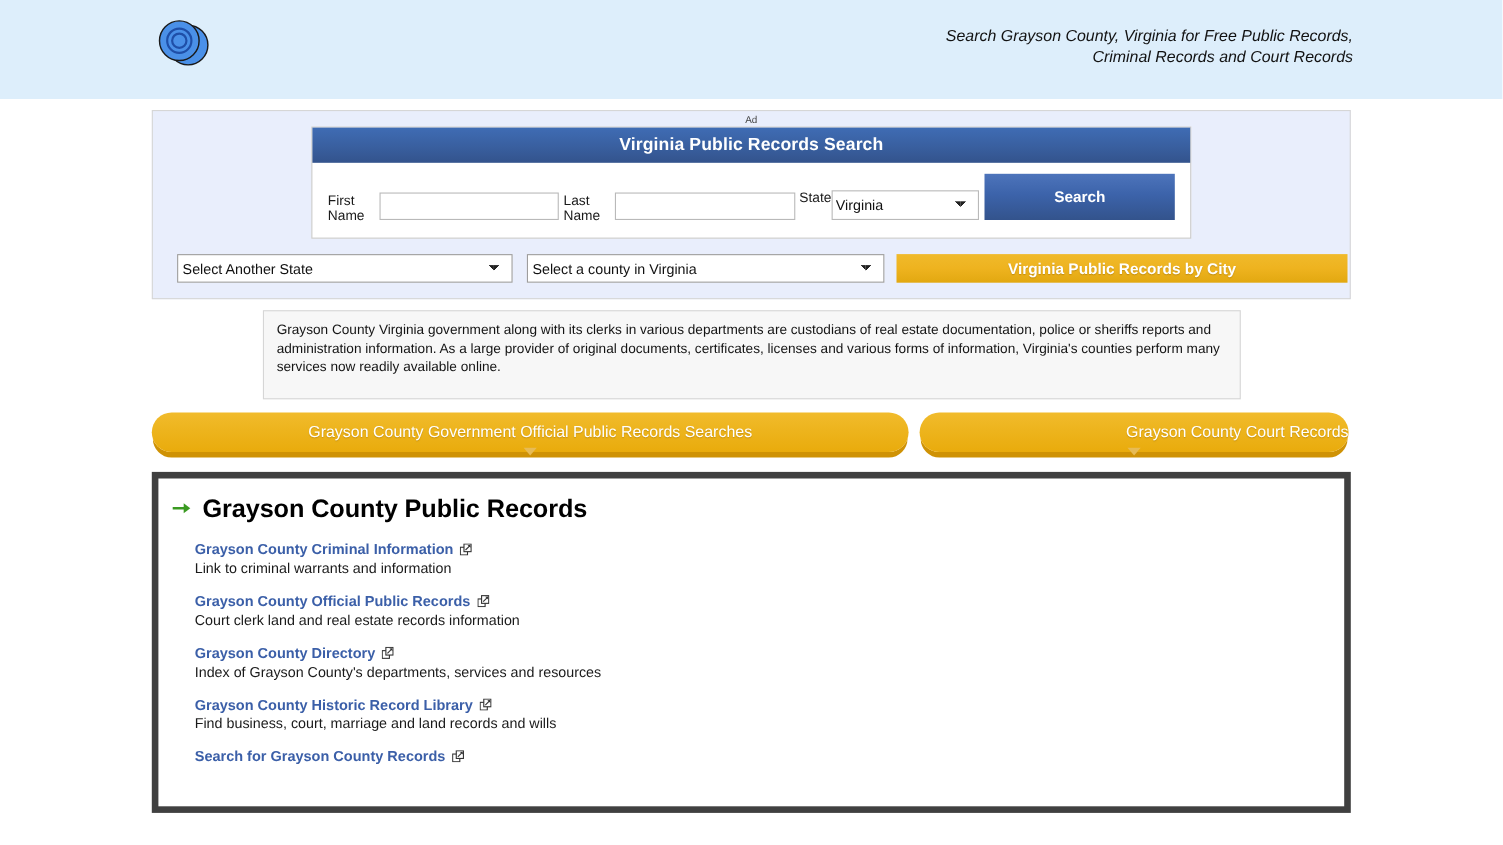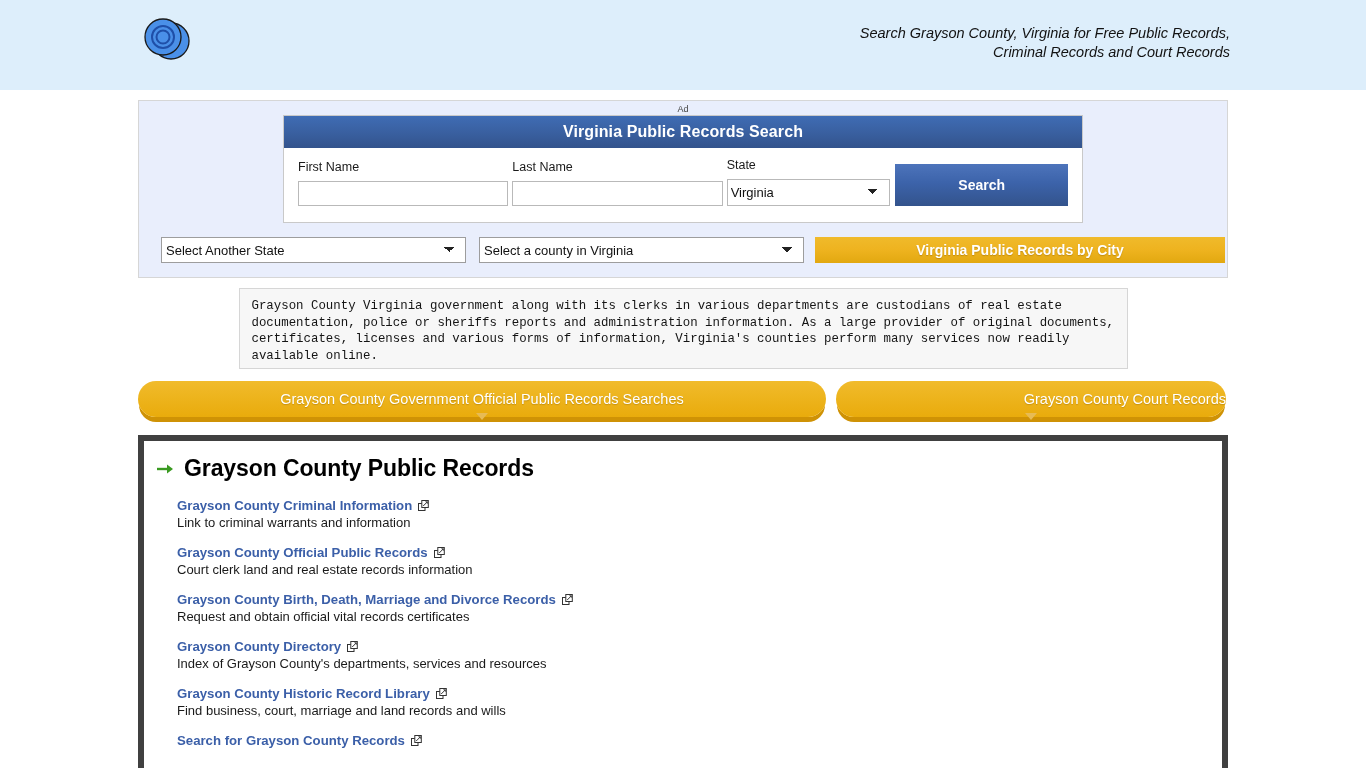--- a/index.html
+++ b/index.html
@@ -90,21 +90,21 @@
     font-weight: bold;
     display: flex;
     align-items: center;
     justify-content: center;
     letter-spacing: 0.1px;
   }
   .search-card-body {
     padding: 10px 14px 16px 14px;
   }
   .field-row { display: flex; align-items: flex-end; gap: 0; }
-  .field { display: flex; flex-direction: column; }
+  .field { display: flex; flex-direction: row; }
   .field-label {
     font-size: 12.5px;
     color: #1a1a1a;
     margin-bottom: 5px;
     height: 16px;
   }
   .field-first { width: 212px; margin-right: 4px; }
   .field-last  { width: 212px; margin-right: 4px; }
   .field-state { width: 165px; margin-right: 5px; }
   .text-input {
@@ -191,22 +191,21 @@
     cursor: pointer;
     text-shadow: 0 1px 1px rgba(120,80,0,.35);
   }
 
   
   .desc-panel {
     width: 889px;
     margin: 10px auto 0 auto;
     border: 1px solid #d6d6d6;
     background: #f7f7f7;
-    padding: 9px 12px 4px 12px;
-    font-family: Liberation Mono, monospace;
+    padding: 9px 12px 20px 12px;
   }
   .desc-text {
     font-size: 12.4px;
     line-height: 16.5px;
     color: #141414;
   }
 
   
   .pill-row {
     width: 1090px;
@@ -388,32 +387,20 @@
           <svg class="ext-icon" width="11" height="11" viewBox="0 0 11 11">
             <rect x="0.5" y="3.5" width="6.5" height="7" fill="none" stroke="#333" stroke-width="1"></rect>
             <rect x="3.8" y="0.5" width="6.5" height="7" fill="#fff" stroke="#333" stroke-width="1"></rect>
             <path d="M5.2 6 L9 2.2" stroke="#333" stroke-width="1"></path>
             <path d="M9.6 1.3 L9.9 4 L7 1.6 Z" fill="#333"></path>
           </svg>
         </div>
         <div class="link-desc">Court clerk land and real estate records information</div>
       </div>
 
-      <div class="link-item">
-        <div class="link-line">
-          <a class="link-anchor">Grayson County Birth, Death, Marriage and Divorce Records</a>
-          <svg class="ext-icon" width="11" height="11" viewBox="0 0 11 11">
-            <rect x="0.5" y="3.5" width="6.5" height="7" fill="none" stroke="#333" stroke-width="1"></rect>
-            <rect x="3.8" y="0.5" width="6.5" height="7" fill="#fff" stroke="#333" stroke-width="1"></rect>
-            <path d="M5.2 6 L9 2.2" stroke="#333" stroke-width="1"></path>
-            <path d="M9.6 1.3 L9.9 4 L7 1.6 Z" fill="#333"></path>
-          </svg>
-        </div>
-        <div class="link-desc">Request and obtain official vital records certificates</div>
-      </div>
 
       <div class="link-item">
         <div class="link-line">
           <a class="link-anchor">Grayson County Directory</a>
           <svg class="ext-icon" width="11" height="11" viewBox="0 0 11 11">
             <rect x="0.5" y="3.5" width="6.5" height="7" fill="none" stroke="#333" stroke-width="1"></rect>
             <rect x="3.8" y="0.5" width="6.5" height="7" fill="#fff" stroke="#333" stroke-width="1"></rect>
             <path d="M5.2 6 L9 2.2" stroke="#333" stroke-width="1"></path>
             <path d="M9.6 1.3 L9.9 4 L7 1.6 Z" fill="#333"></path>
           </svg>

